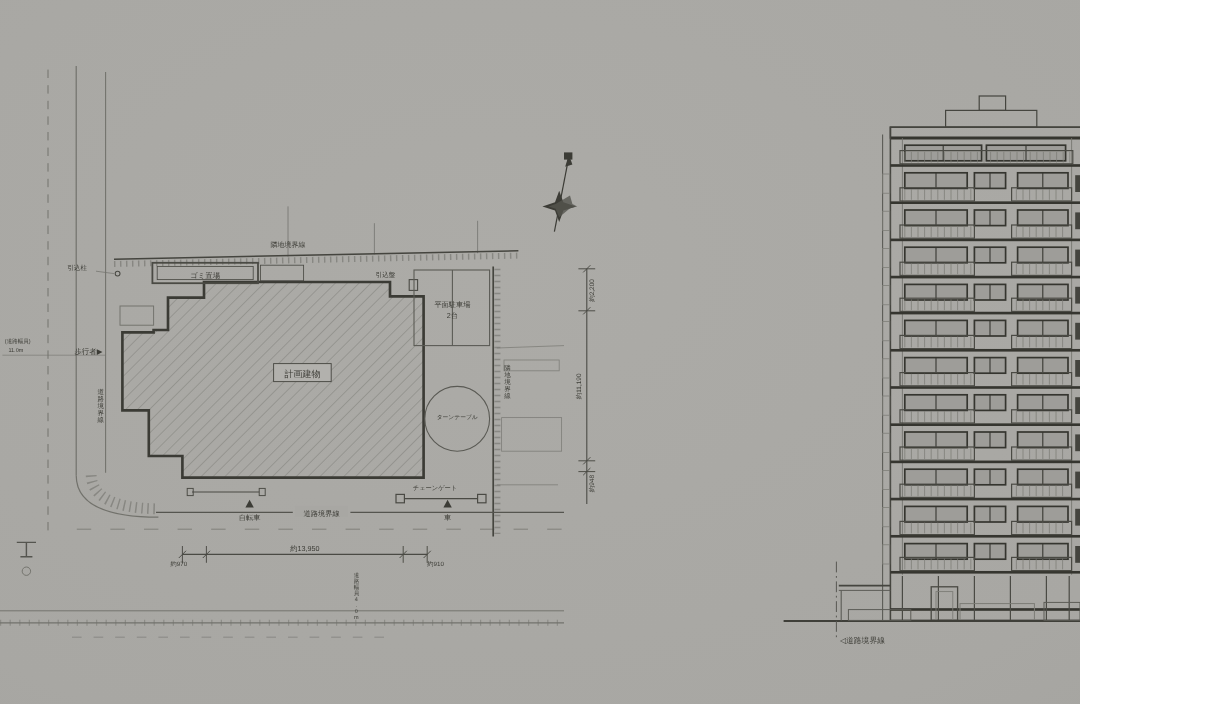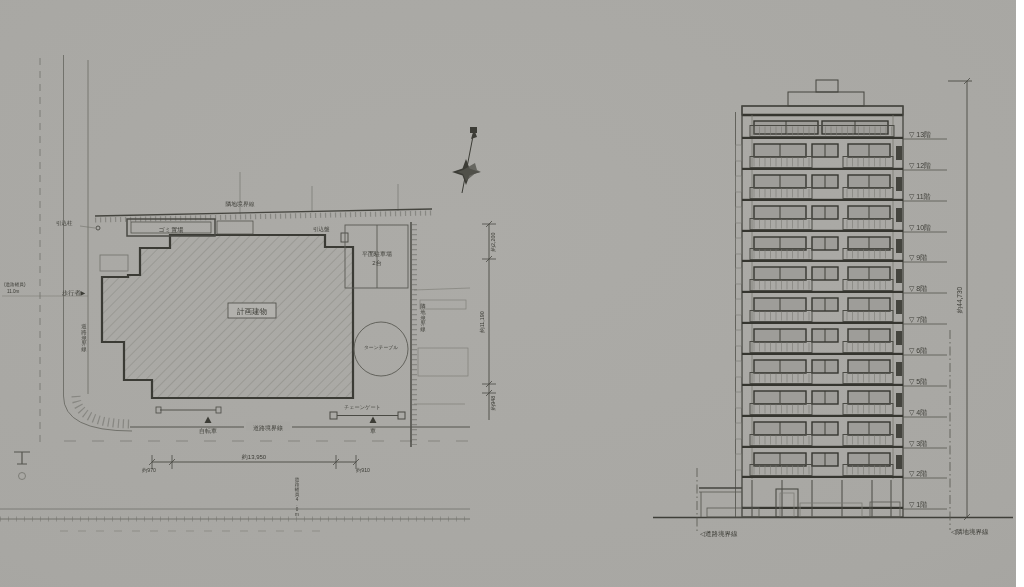--- a/index.html
+++ b/index.html
@@ -1,17 +1,17 @@
 <!DOCTYPE html>
 <html><head>
 <meta charset="utf-8">
 <style>
   html,body{margin:0;padding:0;}
   .stage{
-    position:relative;width:1016px;height:587px;overflow:hidden;
+    position:relative;width:900px;height:587px;overflow:hidden;
     background:radial-gradient(130% 130% at 45% 38%, #acaba7 0%, #a8a7a3 55%, #a09f9b 100%);
     font-family:"Liberation Sans",sans-serif;
   }
   svg{position:absolute;left:0;top:0;}
   svg text{font-family:"Liberation Sans","DejaVu Sans",sans-serif;fill:#3c3c36;}
   .watermark{
     position:absolute;left:581px;top:548px;
     font-size:30px;letter-spacing:0.6px;color:#e3e2df;
     font-family:"Liberation Sans",sans-serif;white-space:nowrap;
   }

